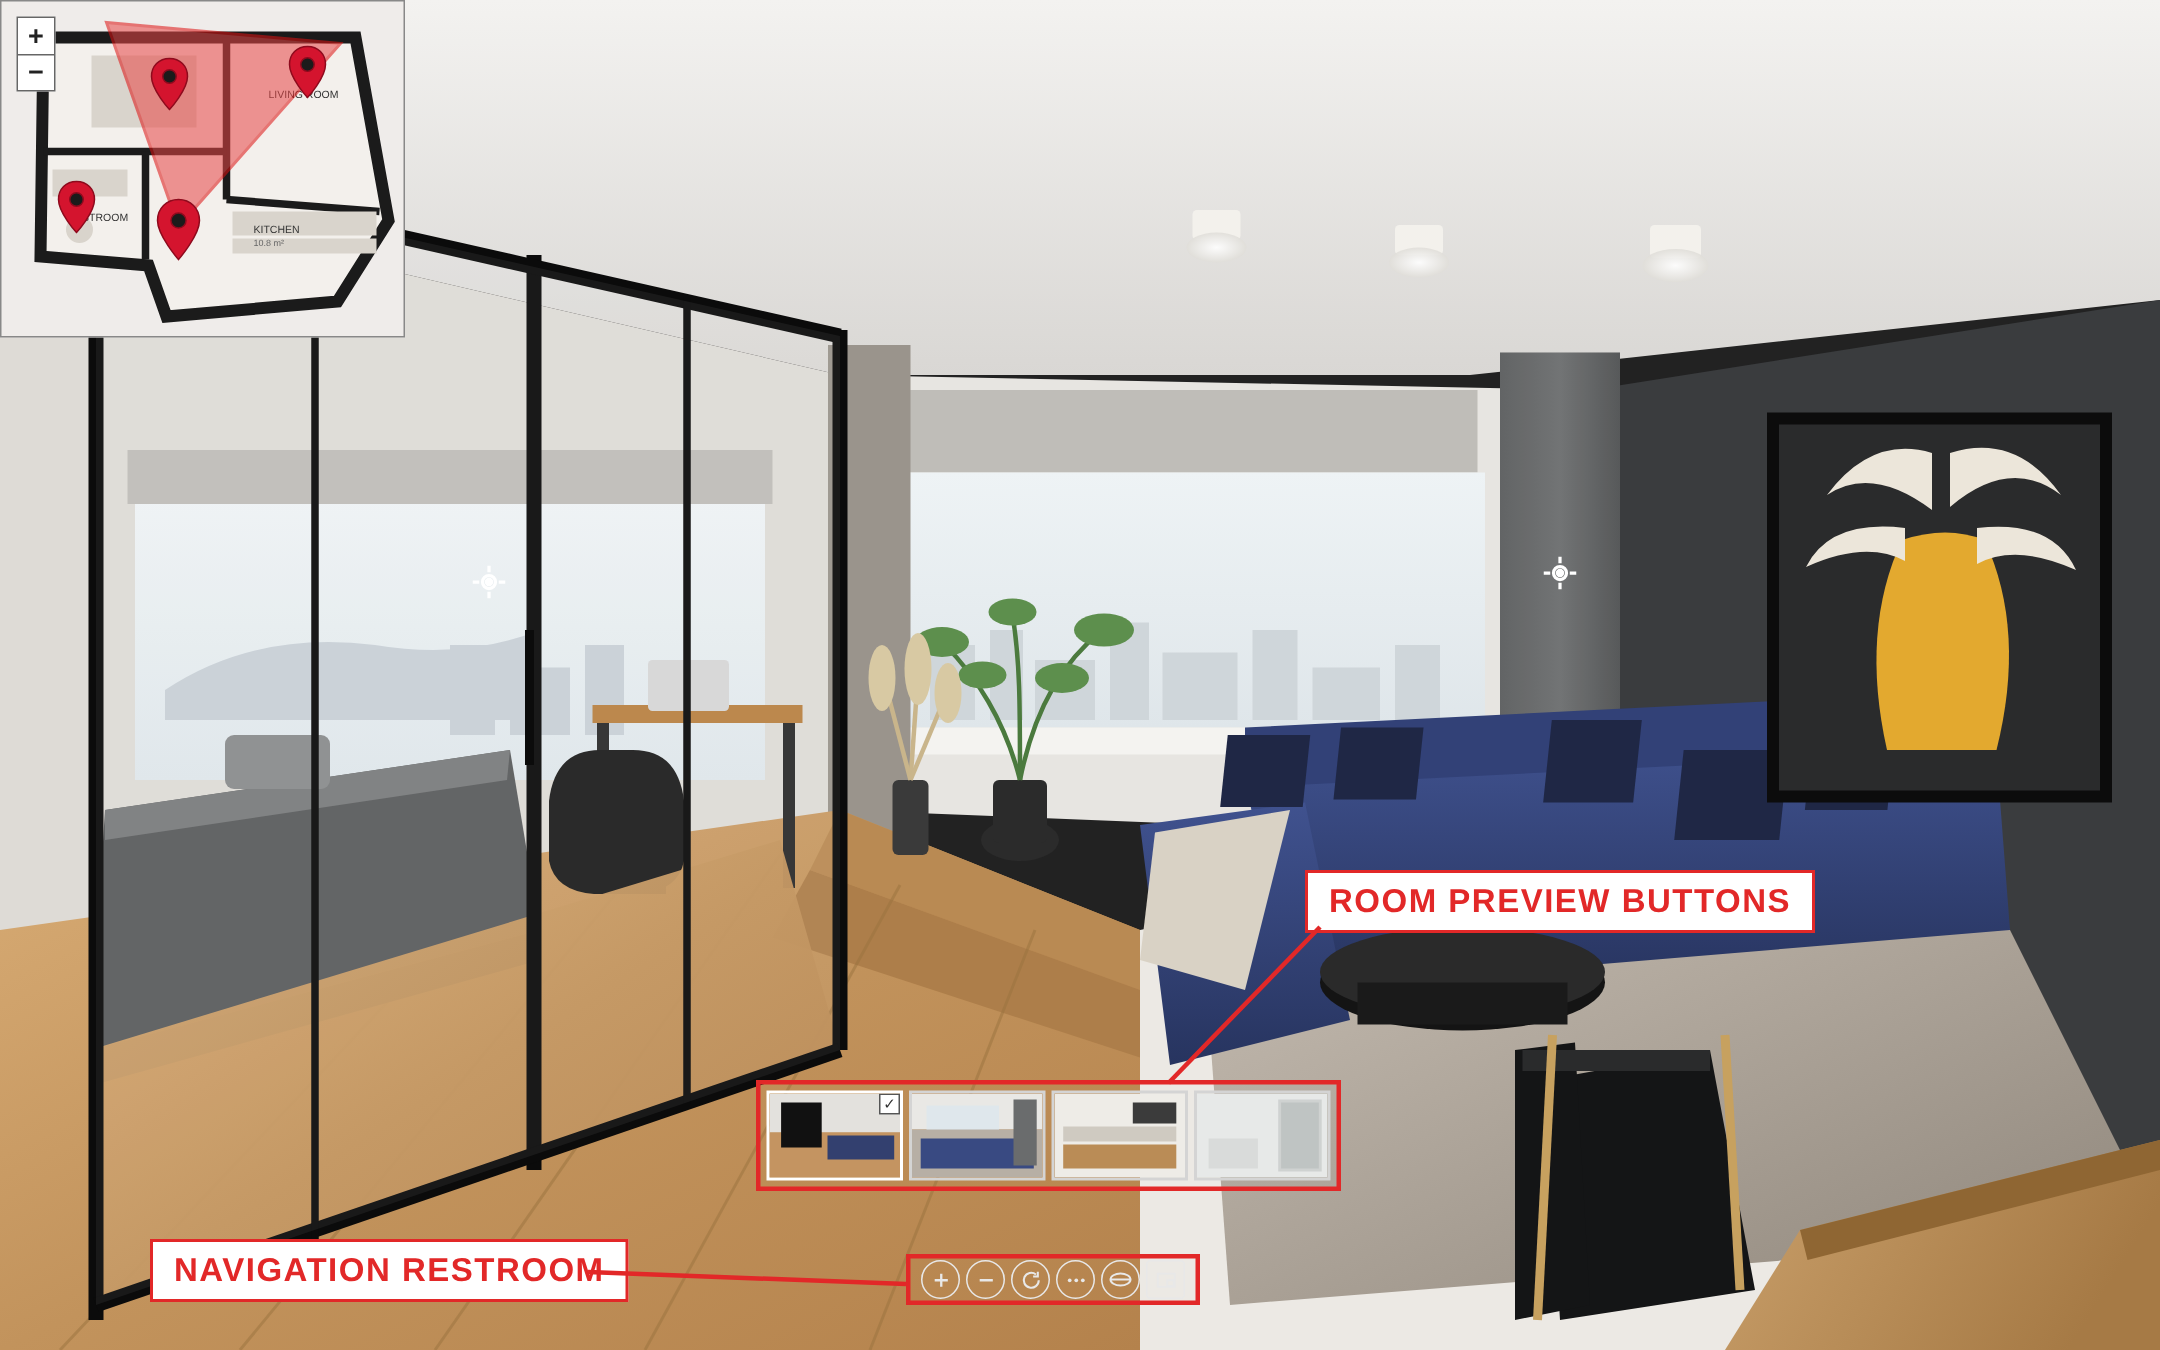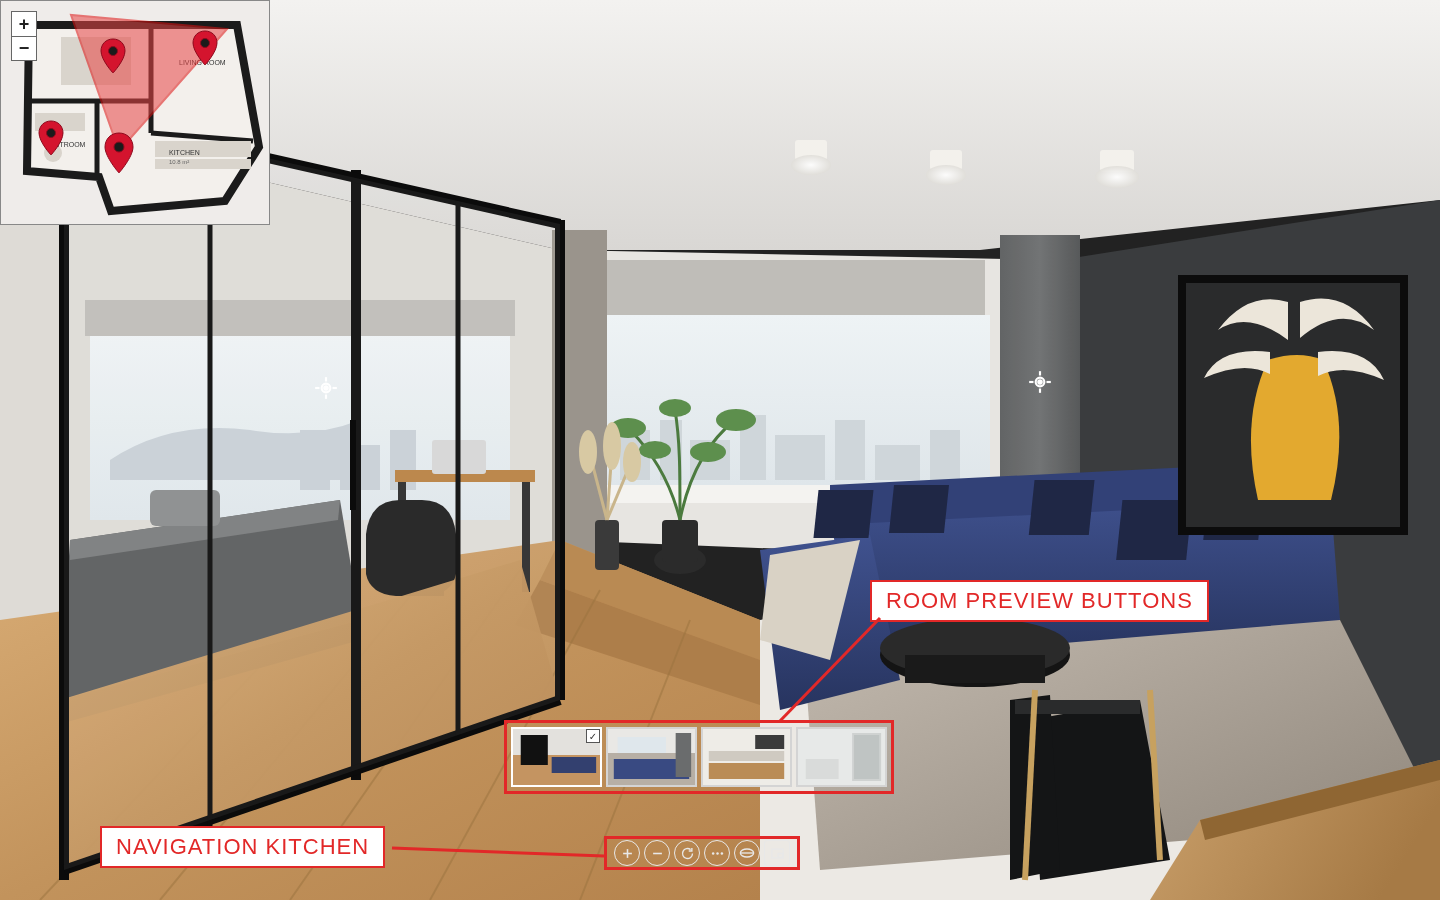--- a/index.html
+++ b/index.html
@@ -9,21 +9,21 @@
   
   .scene { position: absolute; inset: 0; }
 
   
   .minimap { position: absolute; top: 0; left: 0; width: 270px; height: 225px; background: #efecea; border: 1px solid #888; }
   .zoom-col { position: absolute; top: 10px; left: 10px; width: 26px; border: 1px solid #666; background: #fff; }
   .zoom-btn { width: 24px; height: 24px; display: flex; align-items: center; justify-content: center; font-size: 18px; font-weight: 600; color: #222; cursor: pointer; user-select: none; }
   .zoom-btn + .zoom-btn { border-top: 1px solid #666; }
 
   
-  .anno { position: absolute; background: #fff; border: 2px solid #e22828; color: #e22828; font-weight: 400; font-size: 22px; letter-spacing: 1px; padding: 6px 14px; white-space: nowrap; }
+  .anno { position: absolute; background: #fff; border: 2px solid #e22828; color: #e22828; font-weight: 700; font-size: 22px; letter-spacing: 1px; padding: 6px 14px; white-space: nowrap; }
   .anno-line { position: absolute; background: transparent; pointer-events: none; }
 
   
   .preview-wrap { position: absolute; left: 504px; top: 720px; width: 390px; height: 74px; border: 3px solid #e22828; padding: 4px; display: flex; gap: 4px; }
   .preview { flex: 1; border: 2px solid #d4d4d4; position: relative; cursor: pointer; overflow: hidden; }
   .preview.active { border-color: #fff; }
   .preview .chk { position: absolute; top: 0; right: 0; width: 14px; height: 14px; background: #fff; border: 1px solid #555; display:flex;align-items:center;justify-content:center;font-size:10px;color:#333; }
 
   
   .nav-wrap { position: absolute; left: 604px; top: 836px; width: 196px; height: 34px; border: 3px solid #e22828; display: flex; align-items: center; justify-content: center; gap: 4px; padding: 2px 4px; }
@@ -371,21 +371,21 @@
     <div class="preview">
       <svg width="100%" height="100%" viewBox="0 0 90 56" preserveAspectRatio="none">
         <rect width="90" height="56" fill="#e7e9e8"></rect>
         <rect x="56" y="4" width="30" height="48" fill="#cfd2d1"></rect>
         <rect x="58" y="6" width="26" height="44" fill="#bfc4c3"></rect>
         <rect x="8" y="30" width="34" height="20" fill="#d9dbda"></rect>
       </svg>
     </div>
   </div>
 
-  <div class="anno" style="left:100px; top:826px">NAVIGATION KITCHEN</div>
+  <div class="anno" style="left:100px; top:826px">NAVIGATION RESTROOM</div>
   <svg class="anno-line" style="left:390px; top:844px; width:220px; height:20px" viewBox="0 0 220 20">
       <line x1="2" y1="4" x2="214" y2="12" stroke="#e22828" stroke-width="3"></line>
     </svg>
 
   <div class="nav-wrap">
     <div class="nav-btn">
       <svg width="15" height="15" viewBox="0 0 24 24" stroke="#e8e8e8" stroke-width="2.5" fill="none">
           <line x1="12" y1="5" x2="12" y2="19"></line>
           <line x1="5" y1="12" x2="19" y2="12"></line>
         </svg>

